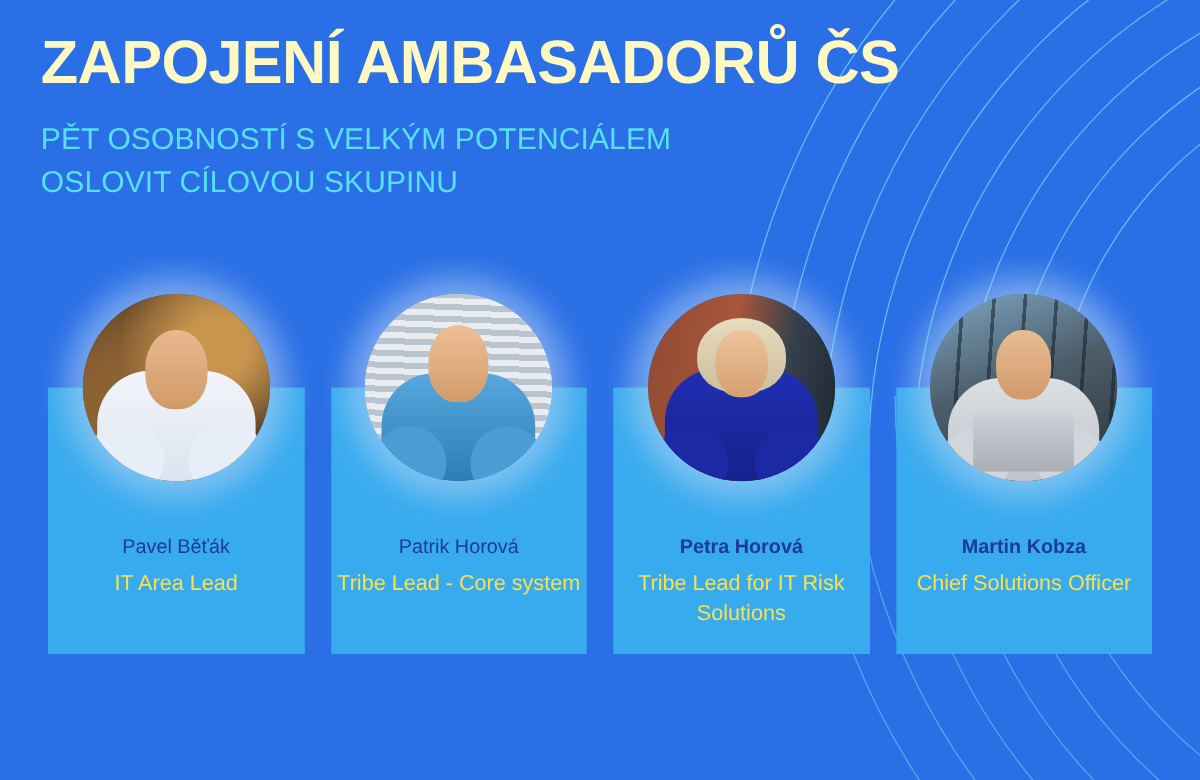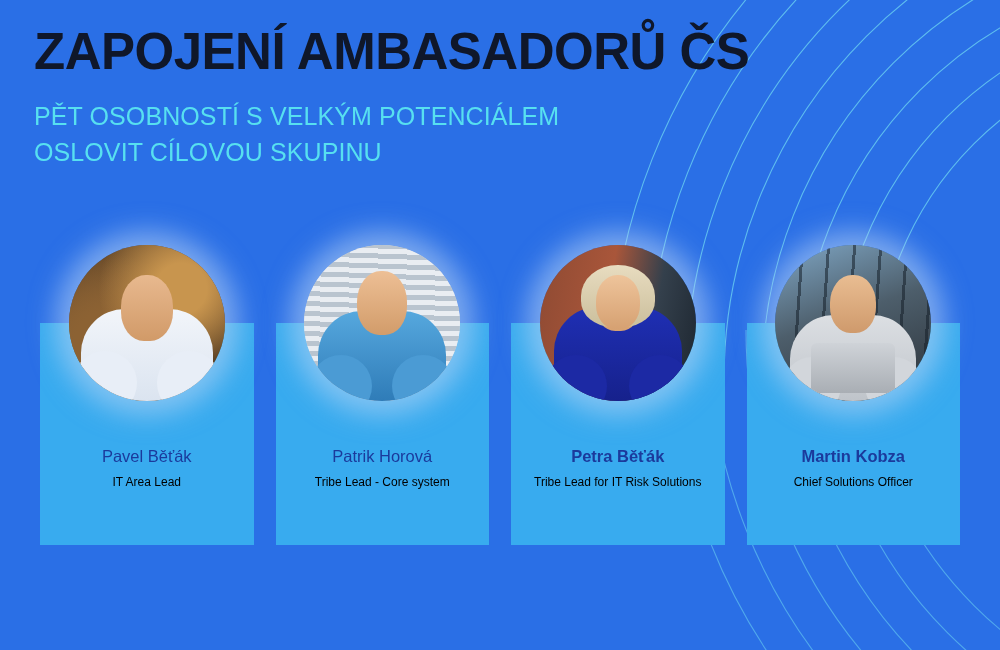--- a/index.html
+++ b/index.html
@@ -12,21 +12,21 @@
 
   
   .deco { position:absolute; pointer-events:none; }
   #deco-top-right { top:-240px; right:-210px; width:620px; height:620px; }
   #deco-bottom-right { bottom:-300px; right:-250px; width:620px; height:620px; }
   .deco svg { width:100%; height:100%; display:block; }
 
   
   #header { position:absolute; left:34px; top:24px; width:840px; }
   #page-title {
-    color:#0f172a;
+    color:#fef9c3;
     font-size:51px;
     font-weight:bold;
     letter-spacing:-0.5px;
     line-height:1.08;
     white-space:nowrap;
   }
   #page-subtitle {
     margin-top:20px;
     color:#57e0f0;
     font-size:25px;
@@ -81,22 +81,22 @@
     text-align:center;
   }
   .person-name {
     color:#1b3a9c;
     font-size:16.5px;
     line-height:1.35;
     margin-bottom:7px;
   }
   .person-name.bold { font-weight:bold; }
   .person-role {
-    color:#000000;
-    font-size:12px;
+    color:#fde047;
+    font-size:18px;
     font-weight:400;
     line-height:1.35;
   }
 
   
   .p-bg { position:absolute; inset:0; }
   .p-head {
     position:absolute; left:50%; transform:translateX(-50%);
     border-radius:48% 48% 44% 44%;
   }
@@ -191,21 +191,21 @@
         <div class="p-bg" style="background:linear-gradient(100deg,#8e4a33 0%,#a9563a 42%,#34404c 70%,#1d2630 100%);"></div>
         <div class="p-body" style="width:128px;height:94px;bottom:0;background:linear-gradient(180deg,#1f2fb4 0%,#16218c 100%);"></div>
         <div class="p-shoulder-l" style="width:62px;height:62px;left:5px;bottom:-16px;background:#1c29a4;"></div>
         <div class="p-shoulder-r" style="width:62px;height:62px;right:5px;bottom:-16px;background:#1c29a4;"></div>
         <div class="p-head" style="width:46px;height:58px;top:28px;background:linear-gradient(180deg,#eec49b 0%,#d6a172 100%);"></div>
         <div style="position:absolute;left:50%;transform:translateX(-50%);top:20px;width:74px;height:62px;border-radius:50% 50% 42% 42%;background:linear-gradient(180deg,#e8dcc0 0%,#cbbf9c 100%);"></div>
         <div class="p-head" style="width:44px;height:54px;top:30px;background:linear-gradient(180deg,#eec49b 0%,#d6a172 100%);"></div>
       </div>
     </div>
     <div class="card-text">
-      <div class="person-name bold">Petra Běťák</div>
+      <div class="person-name bold">Petra Horová</div>
       <div class="person-role">Tribe Lead for IT Risk Solutions</div>
     </div>
   </div>
 
   <div class="person-card">
     <div class="card-panel"></div>
     <div class="photo-wrap">
       <div class="photo">
         <div class="p-bg" style="background:
              repeating-linear-gradient(94deg,rgba(20,30,40,0.55) 0 3px,rgba(255,255,255,0) 3px 26px),

